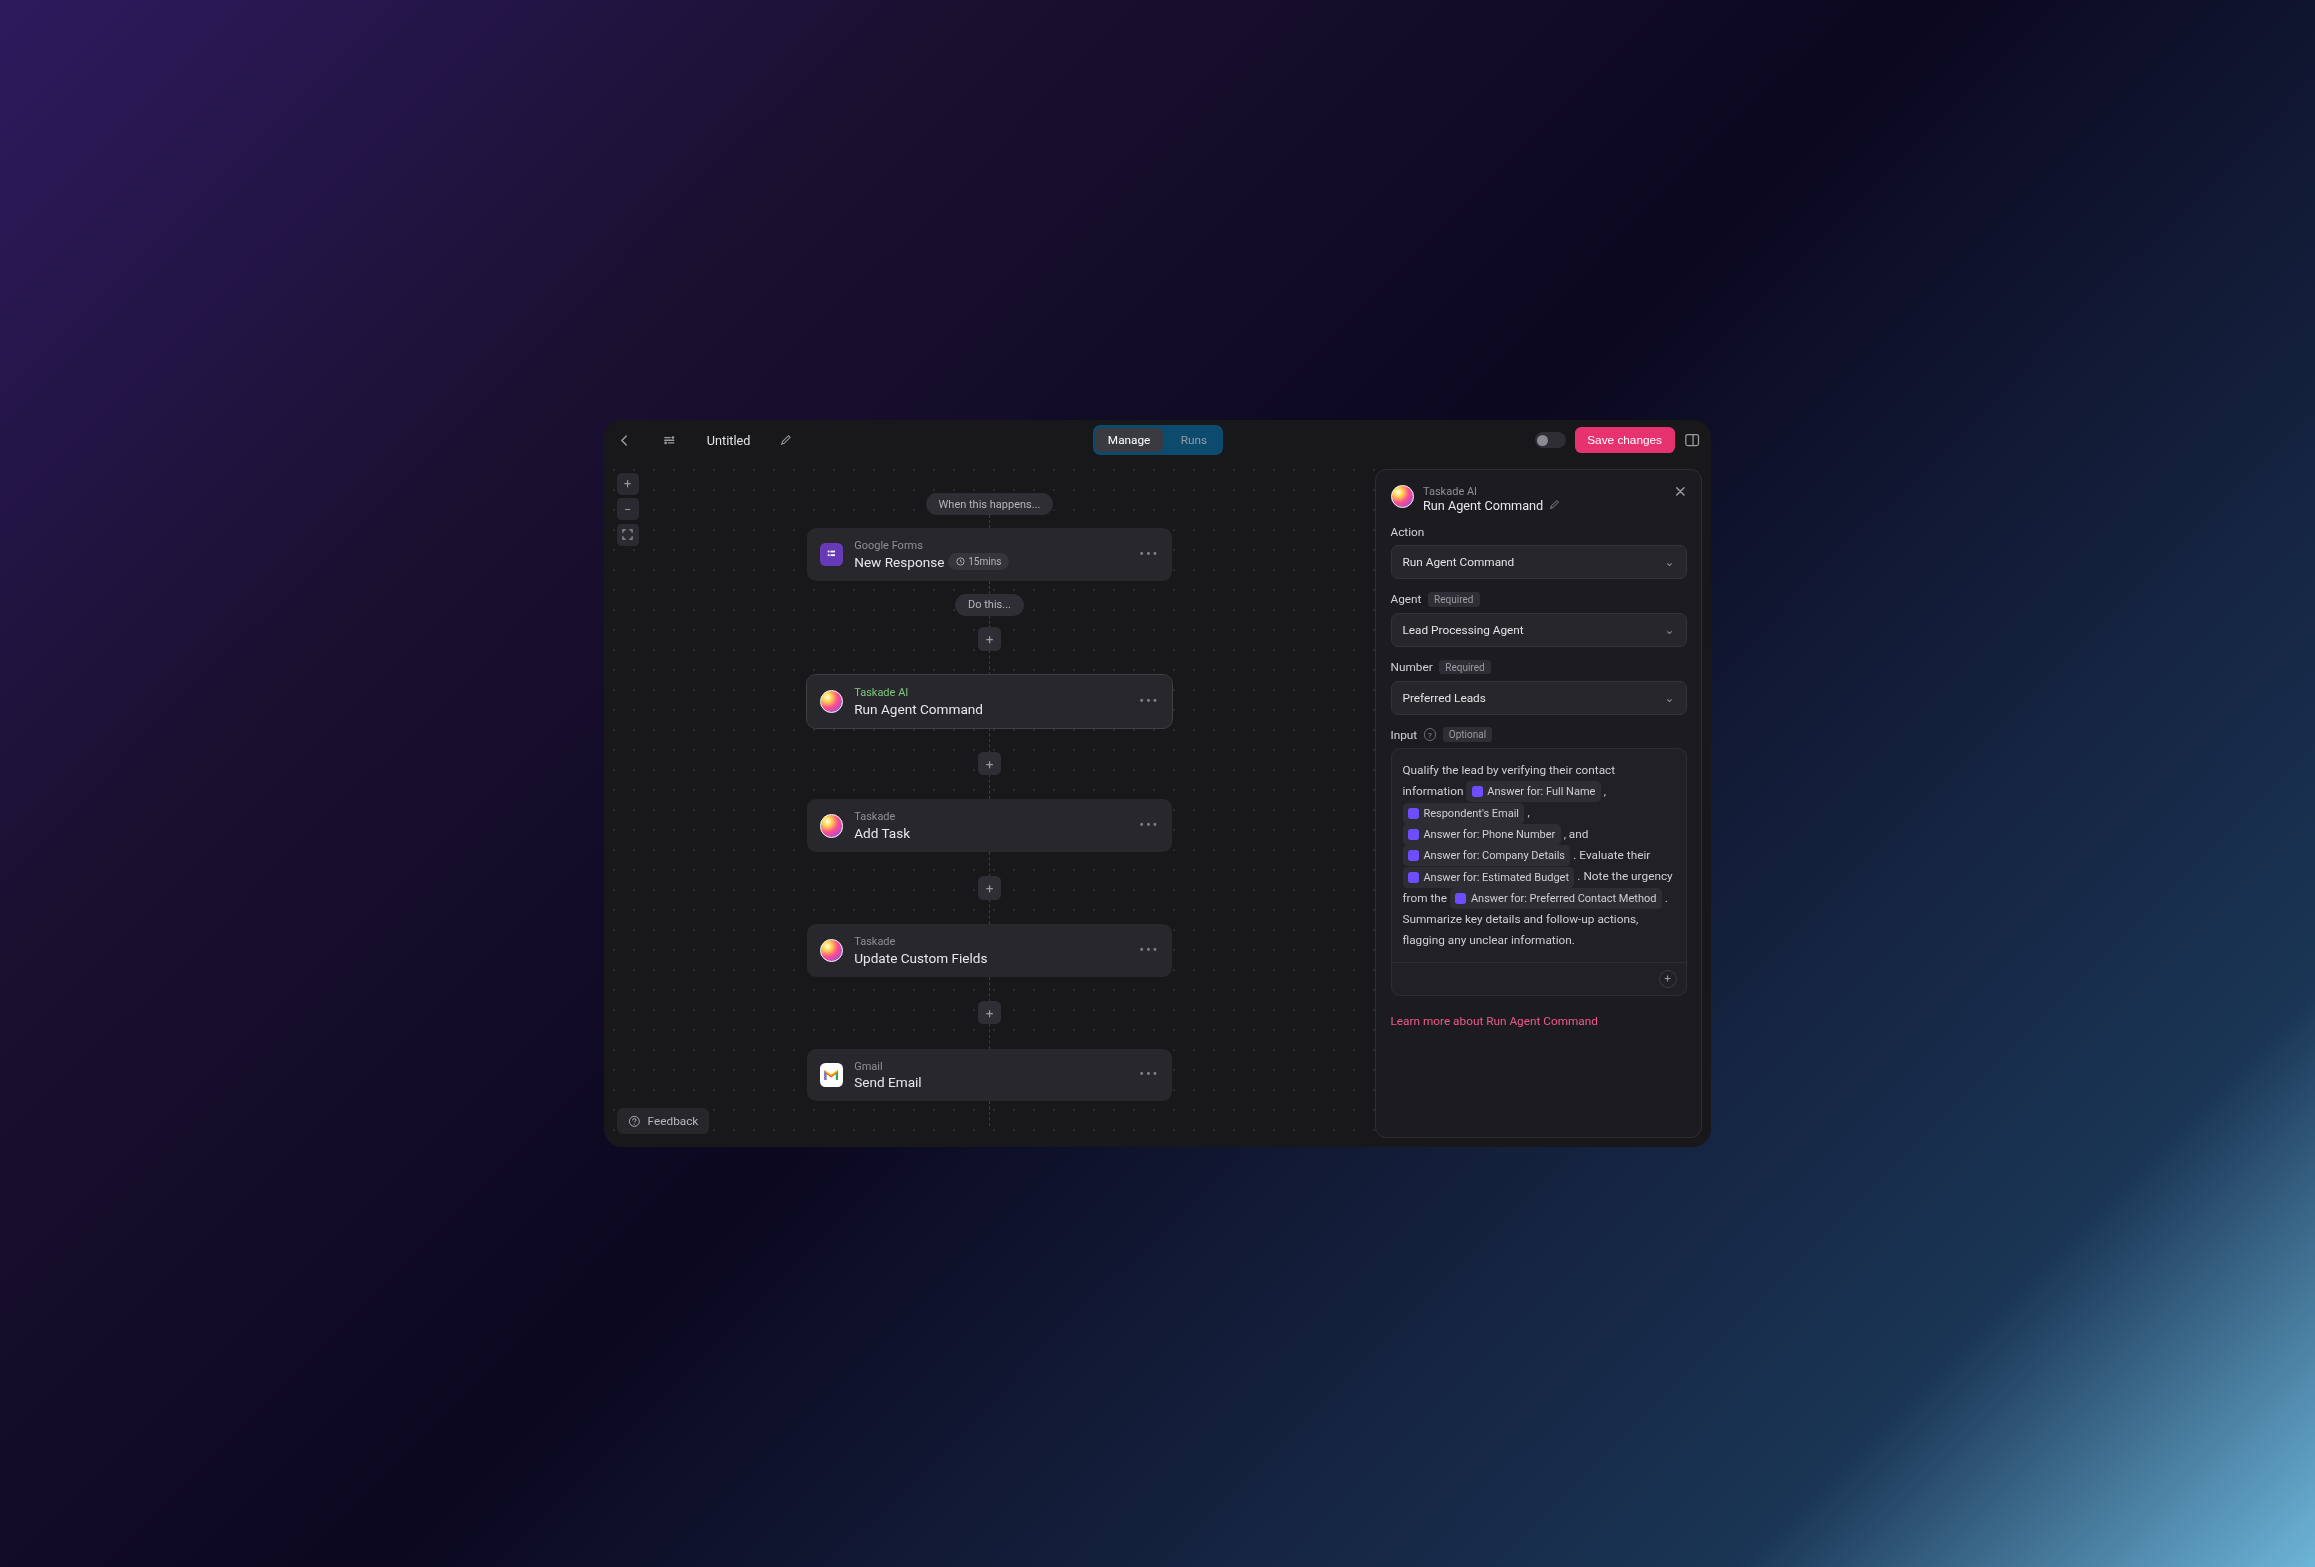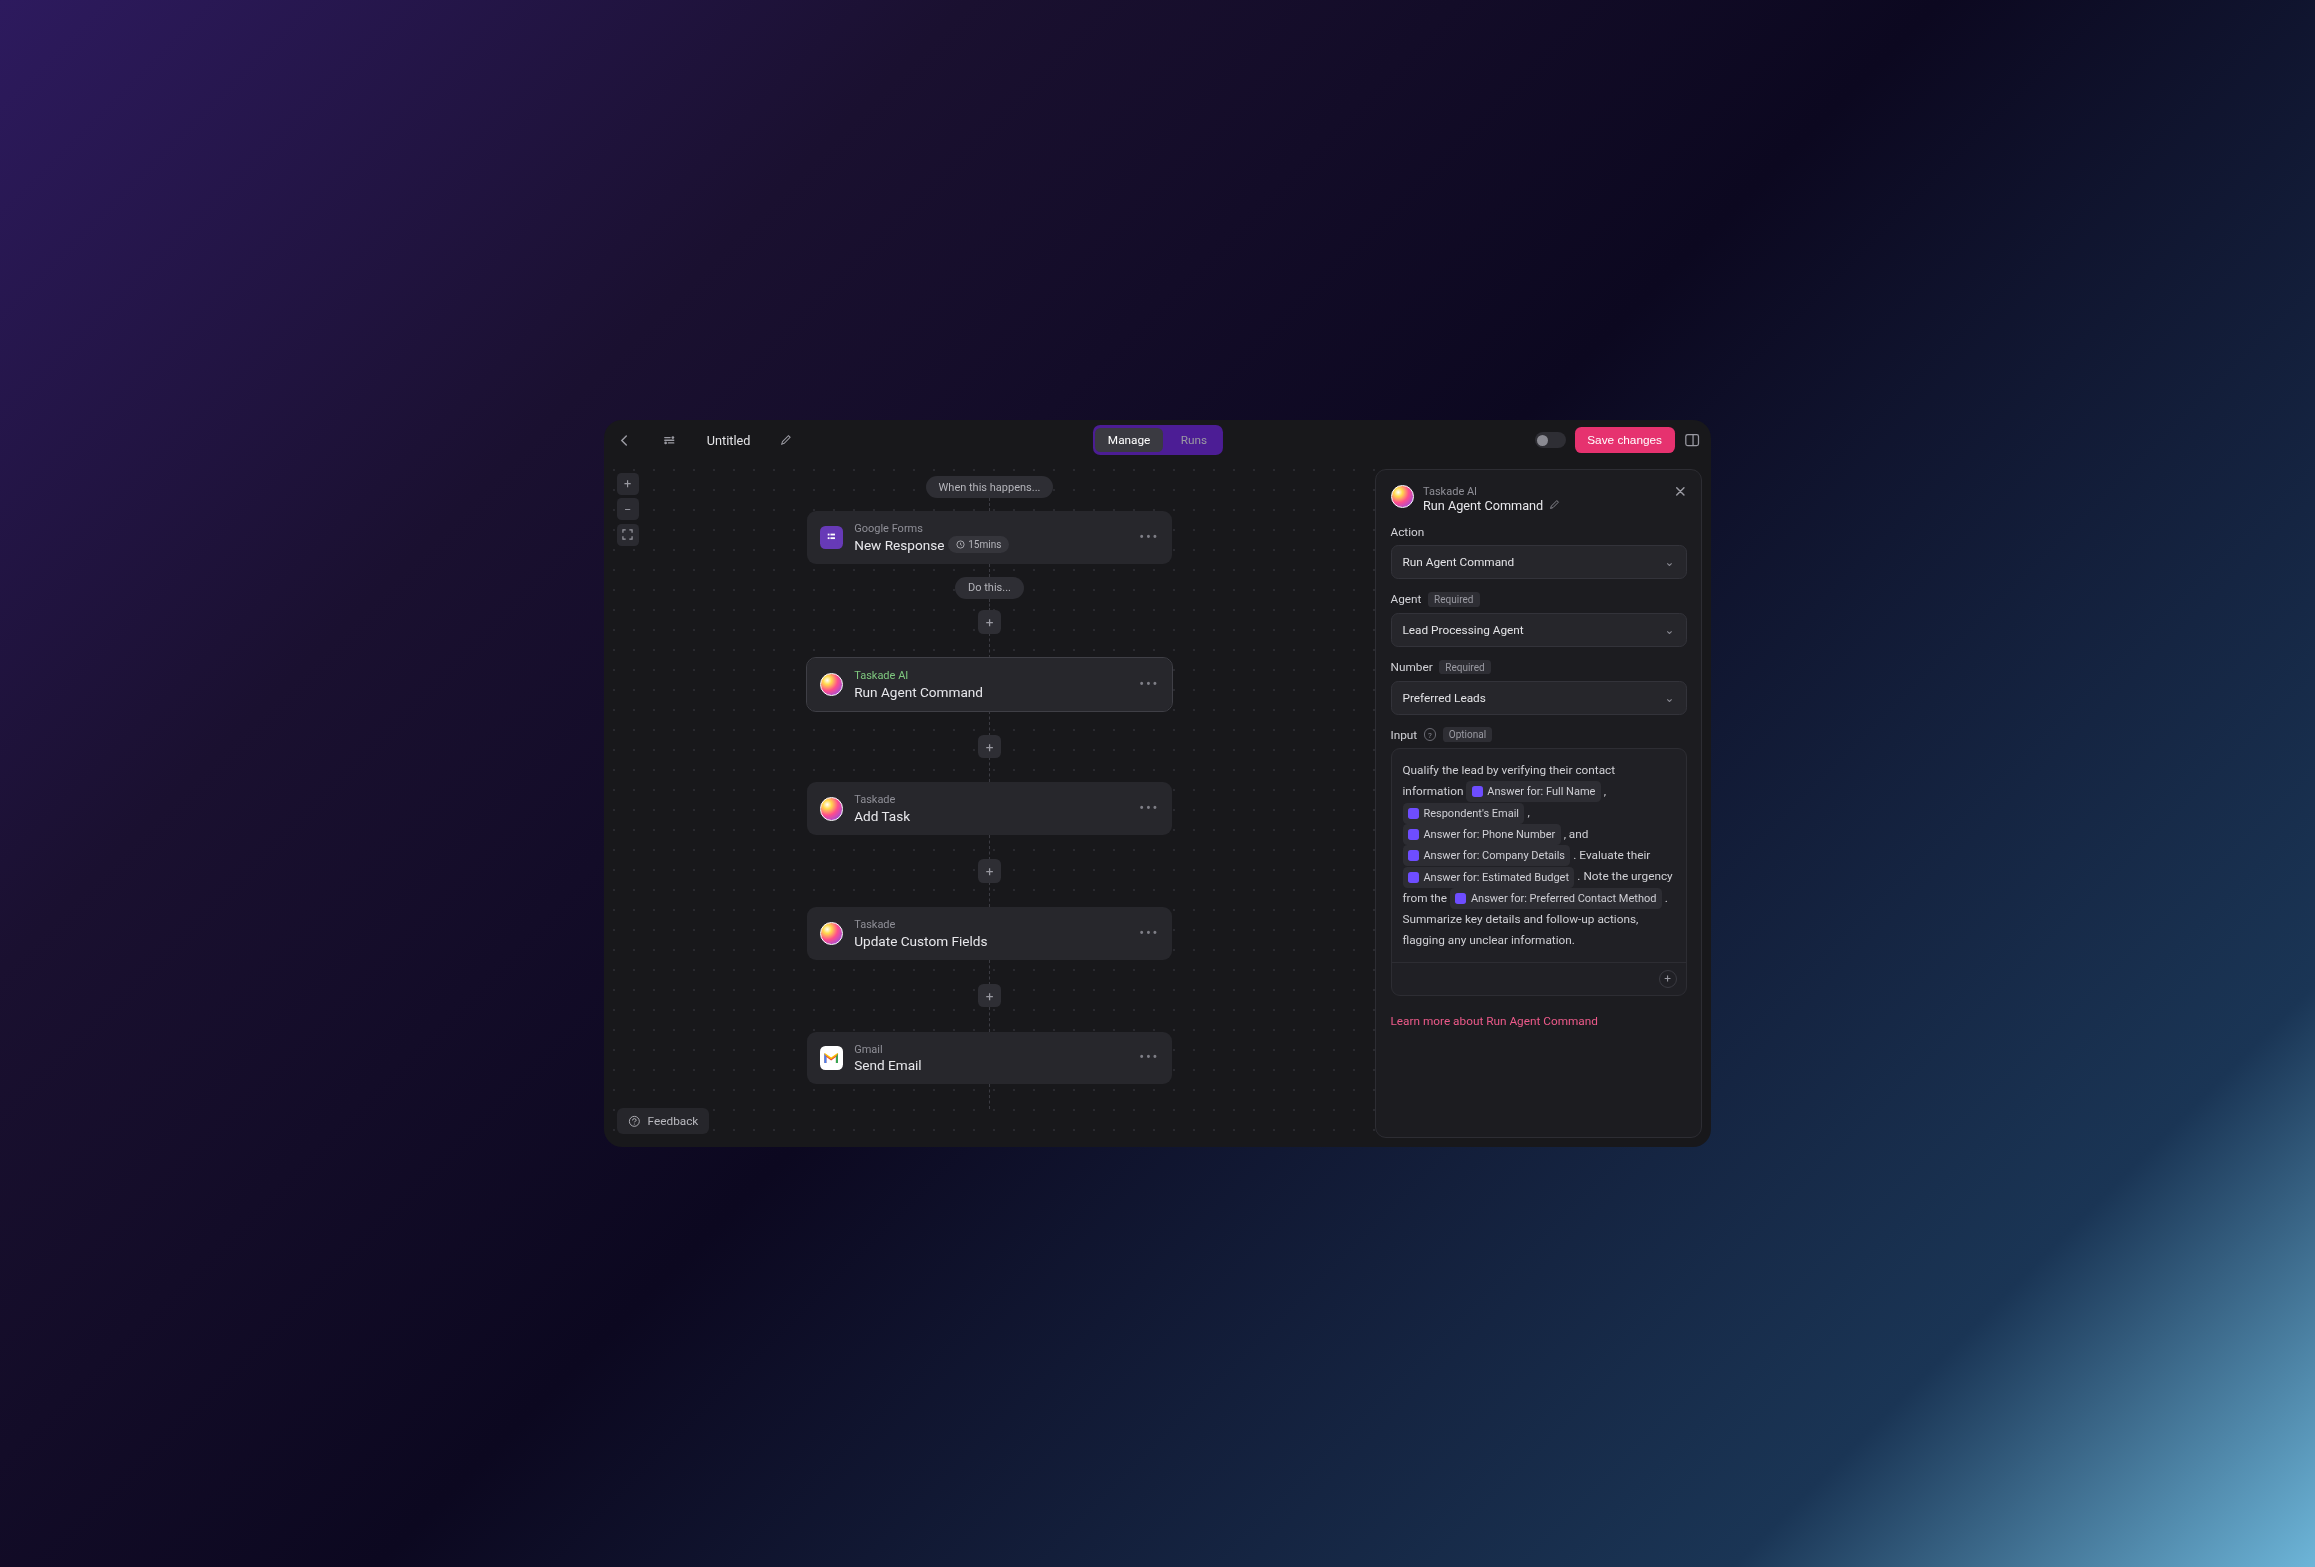--- a/index.html
+++ b/index.html
@@ -38,21 +38,21 @@
   justify-content: center;
   width: 18px; height: 18px;
   cursor: pointer;
 }
 .title { color: #e3e3e6; font-size: 12.7px; margin-left: 1.8px; }
 .header-center {
   position: absolute;
   left: 50%;
   transform: translateX(-50%);
   display: flex;
-  background: #4c1d95;
+  background: #0c4a6e;
   border-radius: 7.2px;
   padding: 2.7px;
   gap: 5px;
 }
 .tab {
   padding: 5.4px 12.7px;
   border-radius: 5.4px;
   font-size: 11.8px;
   color: #9a9aa2;
   cursor: pointer;
@@ -135,21 +135,21 @@
   align-items: center;
   gap: 7.2px;
   color: #b8b8be;
   cursor: pointer;
   font-size: 11.8px;
 }
 .flow {
   position: absolute;
   left: 50%;
   transform: translateX(-50%);
-  top: 16px;
+  top: 33px;
   display: flex;
   flex-direction: column;
   align-items: center;
   width: 344px;
 }
 .pill {
   background: #2e2e34;
   color: #b4b4ba;
   padding: 4.5px 12.7px;
   border-radius: 12.7px;

